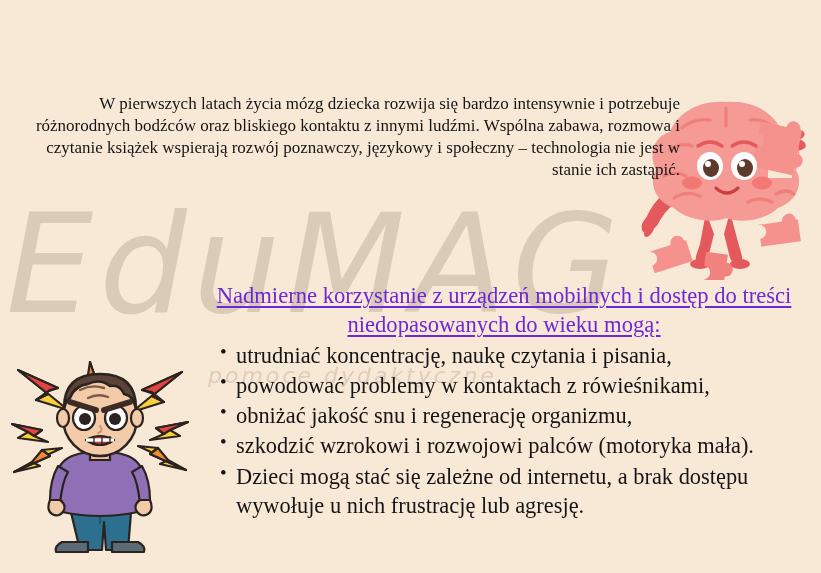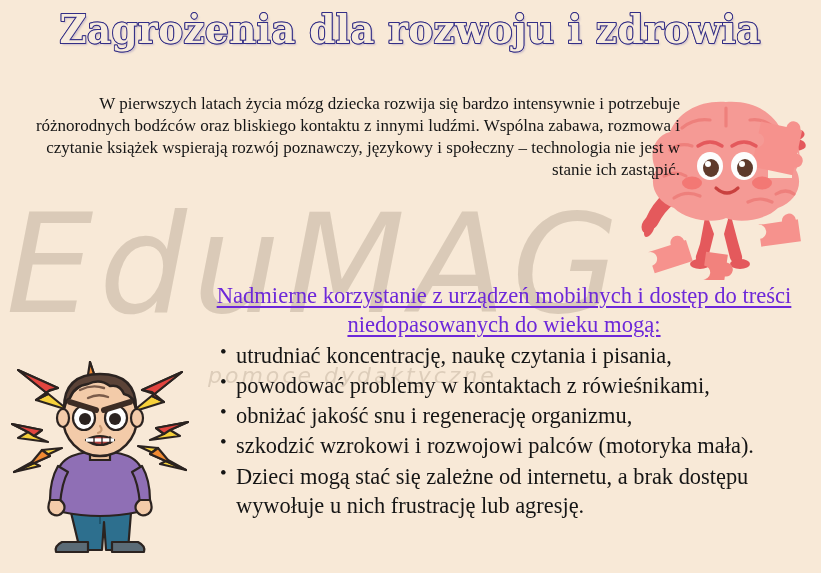--- a/index.html
+++ b/index.html
@@ -159,23 +159,20 @@
 </head>
 <body>
 
 <div id="slide">
 
   <div id="watermark-layer">
     <div id="watermark-main">EduMAG</div>
     <div id="watermark-sub">pomoce dydaktyczne</div>
   </div>
 
-  <div id="title-bar">
-    <span id="page-title">Zagrożenia dla rozwoju i zdrowia</span>
-  </div>
 
   <p id="intro-paragraph">W pierwszych latach życia mózg dziecka rozwija się bardzo intensywnie i potrzebuje różnorodnych bodźców oraz bliskiego kontaktu z innymi ludźmi. Wspólna zabawa, rozmowa i czytanie książek wspierają rozwój poznawczy, językowy i społeczny – technologia nie jest w stanie ich zastąpić.</p>
 
   <div id="section-heading">Nadmierne korzystanie z urządzeń mobilnych i dostęp do treści niedopasowanych do wieku mogą:</div>
 
   <ul id="risk-list">
     <li>utrudniać koncentrację, naukę czytania i pisania,</li>
     <li>powodować problemy w kontaktach z rówieśnikami,</li>
     <li>obniżać jakość snu i regenerację organizmu,</li>
     <li>szkodzić wzrokowi i rozwojowi palców (motoryka mała).</li>

